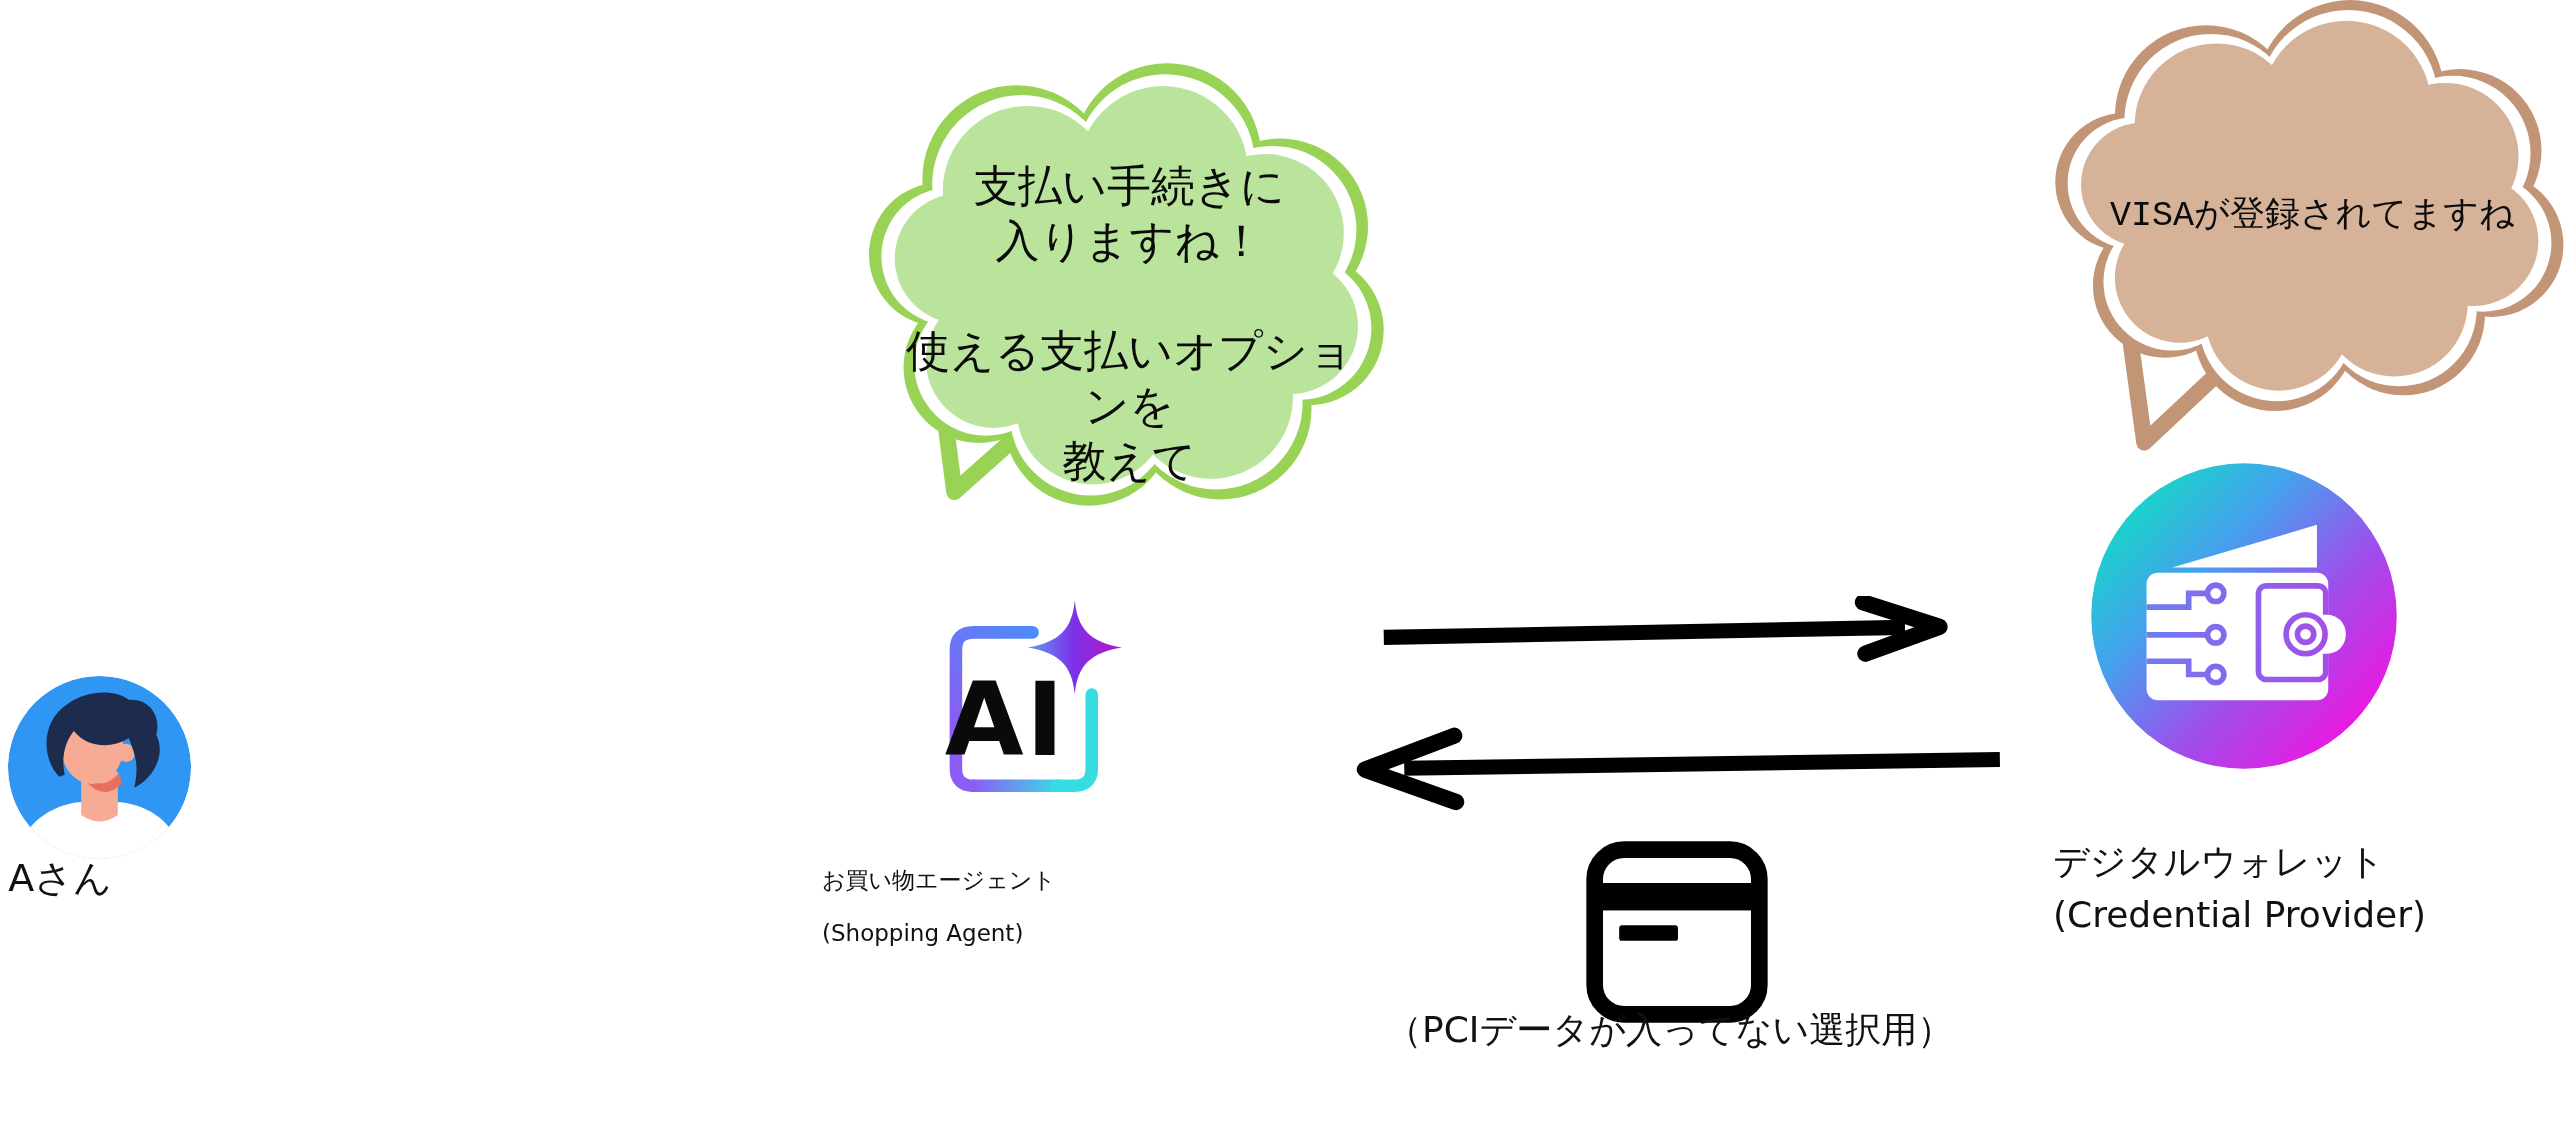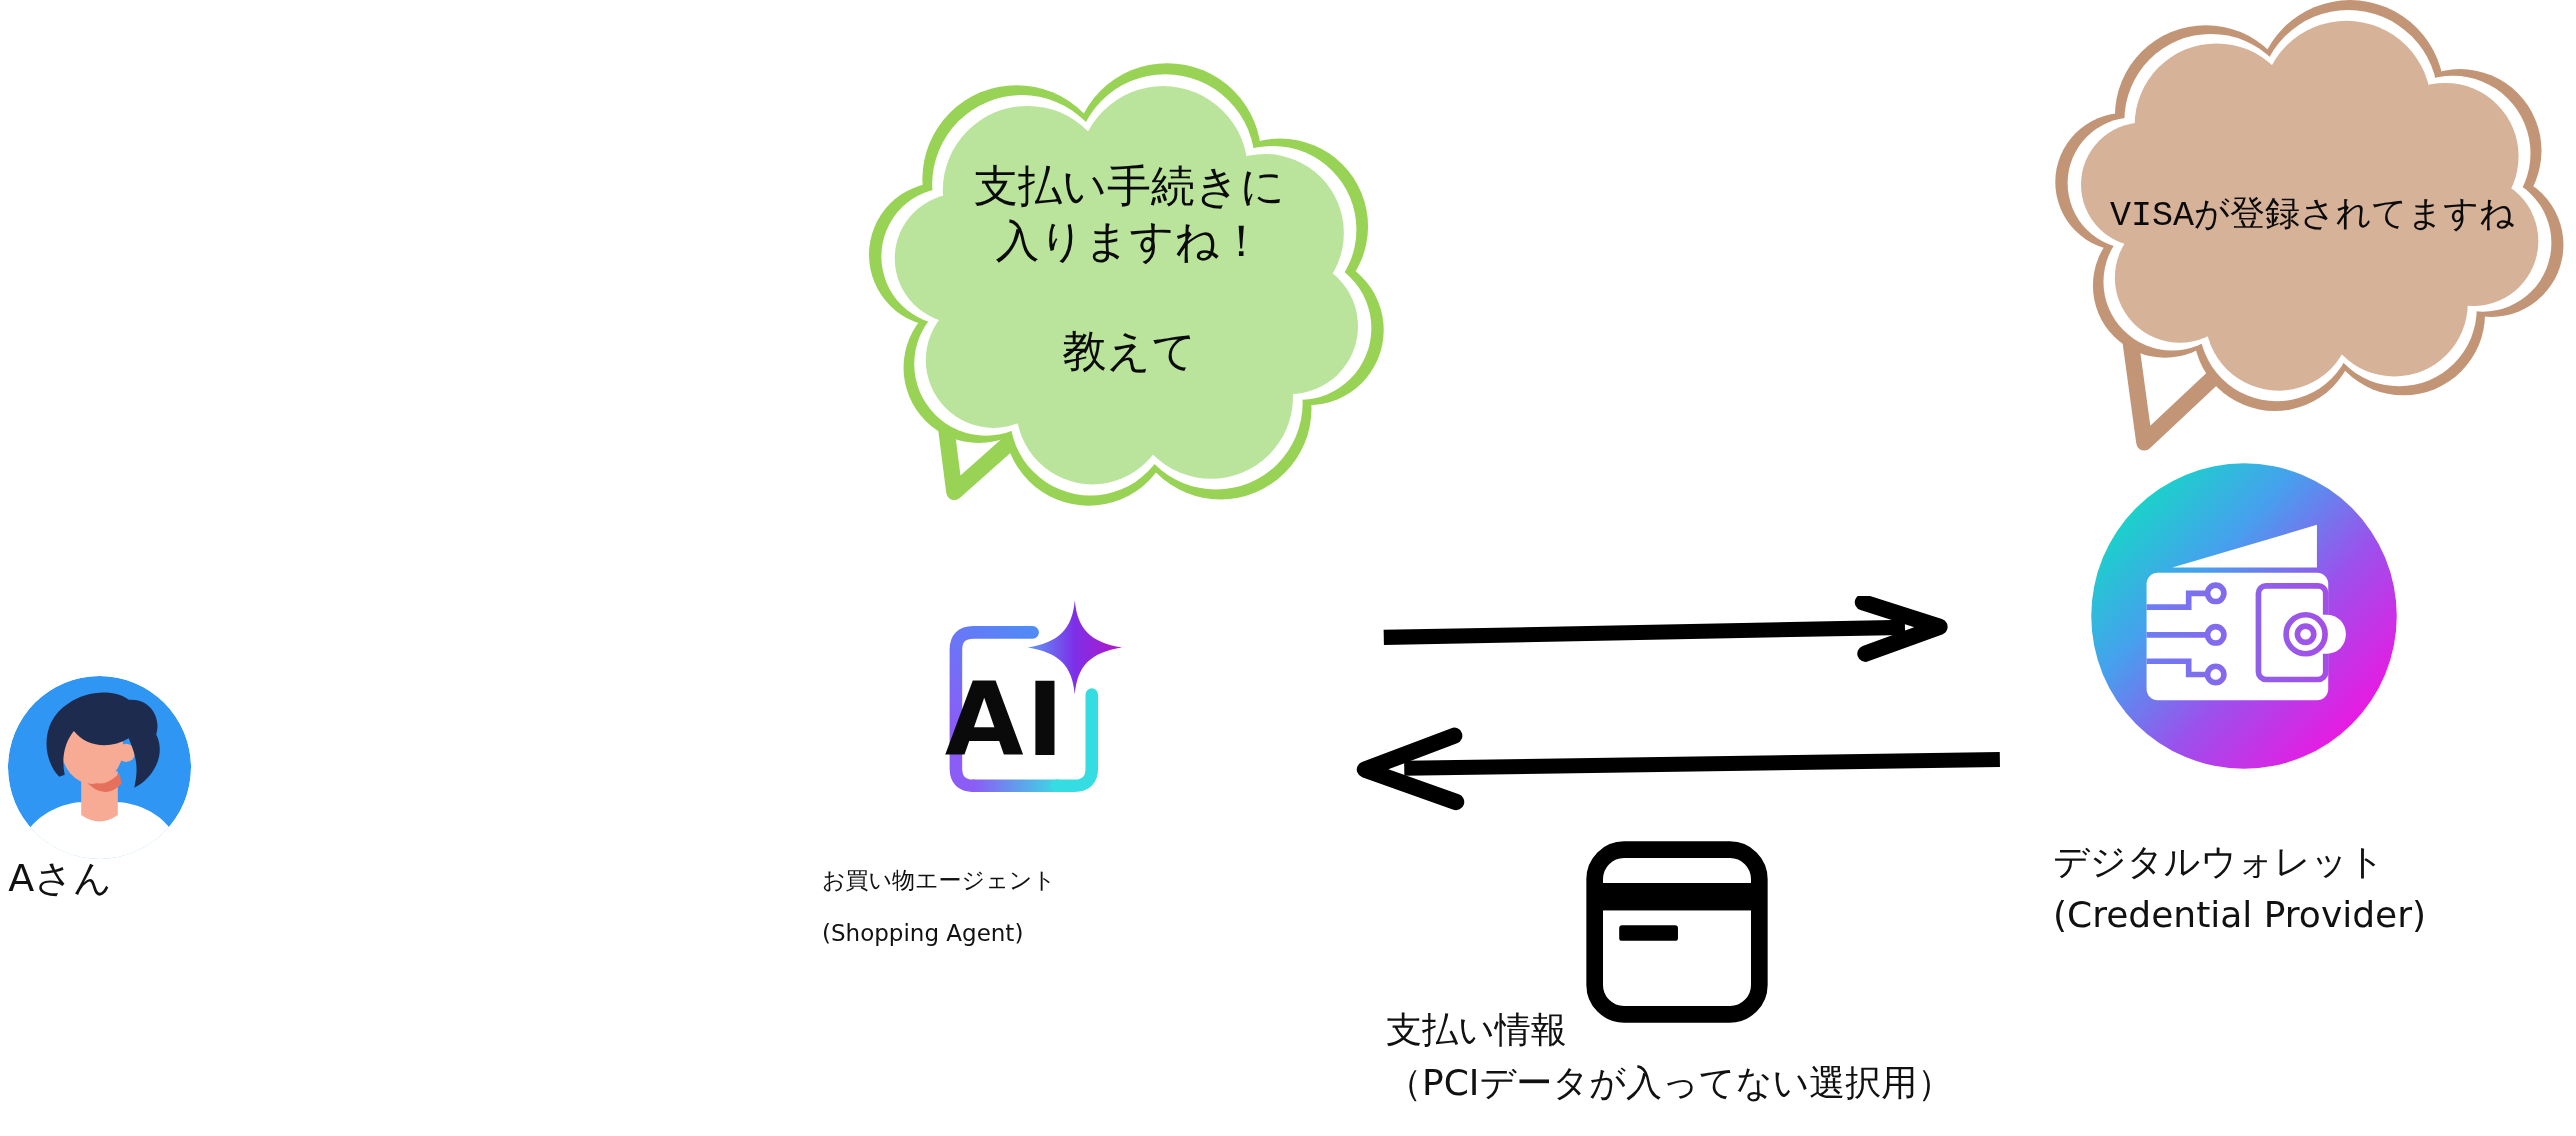--- a/index.html
+++ b/index.html
@@ -62,20 +62,21 @@
     <path d="M 108,470 L 136,688 L 300,542" fill="#FFFFFF" stroke="#98D355" stroke-width="26" stroke-linejoin="round" stroke-linecap="round"></path>
 
     <use href="#gCloud" fill="#98D355"></use>
     <use href="#gCloud" fill="#FFFFFF" transform="translate(410,370) scale(0.952) translate(-410,-370)"></use>
     <use href="#gCloud" fill="#BAE49C" transform="translate(410,370) scale(0.9) translate(-410,-370)"></use>
   </svg>
   <div class="bubble-text" style="top:98px;font-size:44px;">
     <span class="bline">支払い手続きに</span>
     <span class="bline">入りますね！</span>
     <span class="bline"></span>
+    <span class="bline">使える支払いオプションを</span>
     <span class="bline">教えて</span>
   </div>
 </div>
 
 <div class="bubble" style="left:2049px;top:0px;width:527px;height:477px;font-family:Liberation Mono, monospace;">
   <svg width="527" height="477" viewBox="0 0 840 760">
     <defs>
       <g id="bCloud">
         <circle cx="250" cy="185" r="145"></circle>
         <circle cx="480" cy="150" r="150"></circle>
@@ -144,21 +145,20 @@
 </div>
 
 <div class="abs" style="left:1579px;top:834px;width:196px;height:196px;">
   <svg width="196" height="196" viewBox="0 0 100 100">
     <rect x="8" y="8" width="84" height="84" rx="15" fill="#FFFFFF" stroke="#000" stroke-width="8.5"></rect>
     <rect x="8.5" y="25" width="83" height="14" fill="#000"></rect>
     <rect x="20.5" y="46.5" width="30" height="8" rx="1.5" fill="#000"></rect>
   </svg>
 </div>
 <div class="label" style="left:1386px;top:1003px;width:590px;font-size:36px;line-height:53px;">
-  <span class="ln">支払い情報</span>
   <span class="ln">（PCIデータが入ってない選択用）</span>
 </div>
 
 <div class="abs" style="left:2090px;top:462px;width:308px;height:308px;">
   <svg width="308" height="308" viewBox="0 0 490 490">
     <defs>
       <linearGradient id="wG" gradientUnits="userSpaceOnUse" x1="40" y1="60" x2="440" y2="440">
         <stop offset="0" stop-color="#12DCC3"></stop>
         <stop offset="0.32" stop-color="#46A0EE"></stop>
         <stop offset="0.62" stop-color="#9B51EC"></stop>

